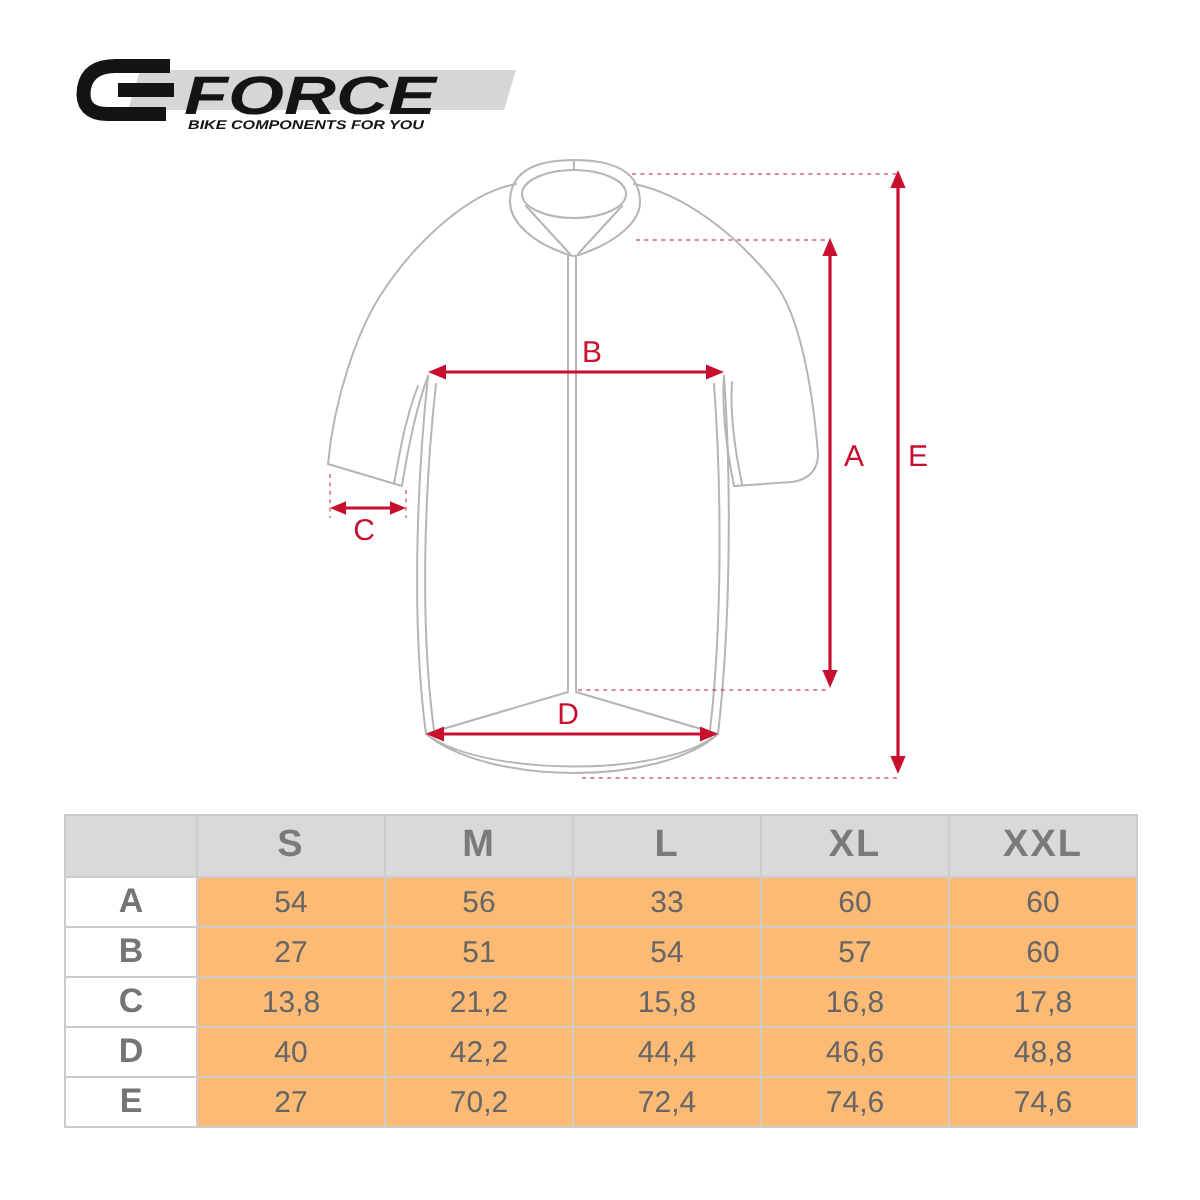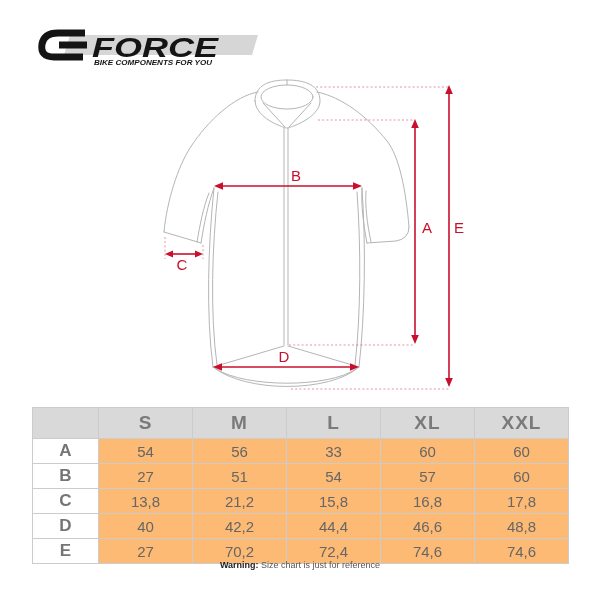--- a/index.html
+++ b/index.html
@@ -183,18 +183,14 @@
         <th>E</th>
         <td>27</td>
         <td>70,2</td>
         <td>72,4</td>
         <td>74,6</td>
         <td>74,6</td>
       </tr>
     </tbody>
   </table>
 
-  <div class="warning">
-    <b>Warning:</b>
-    <span>Size chart is just for reference</span>
-  </div>
 
 </div>
 
 </body></html>

